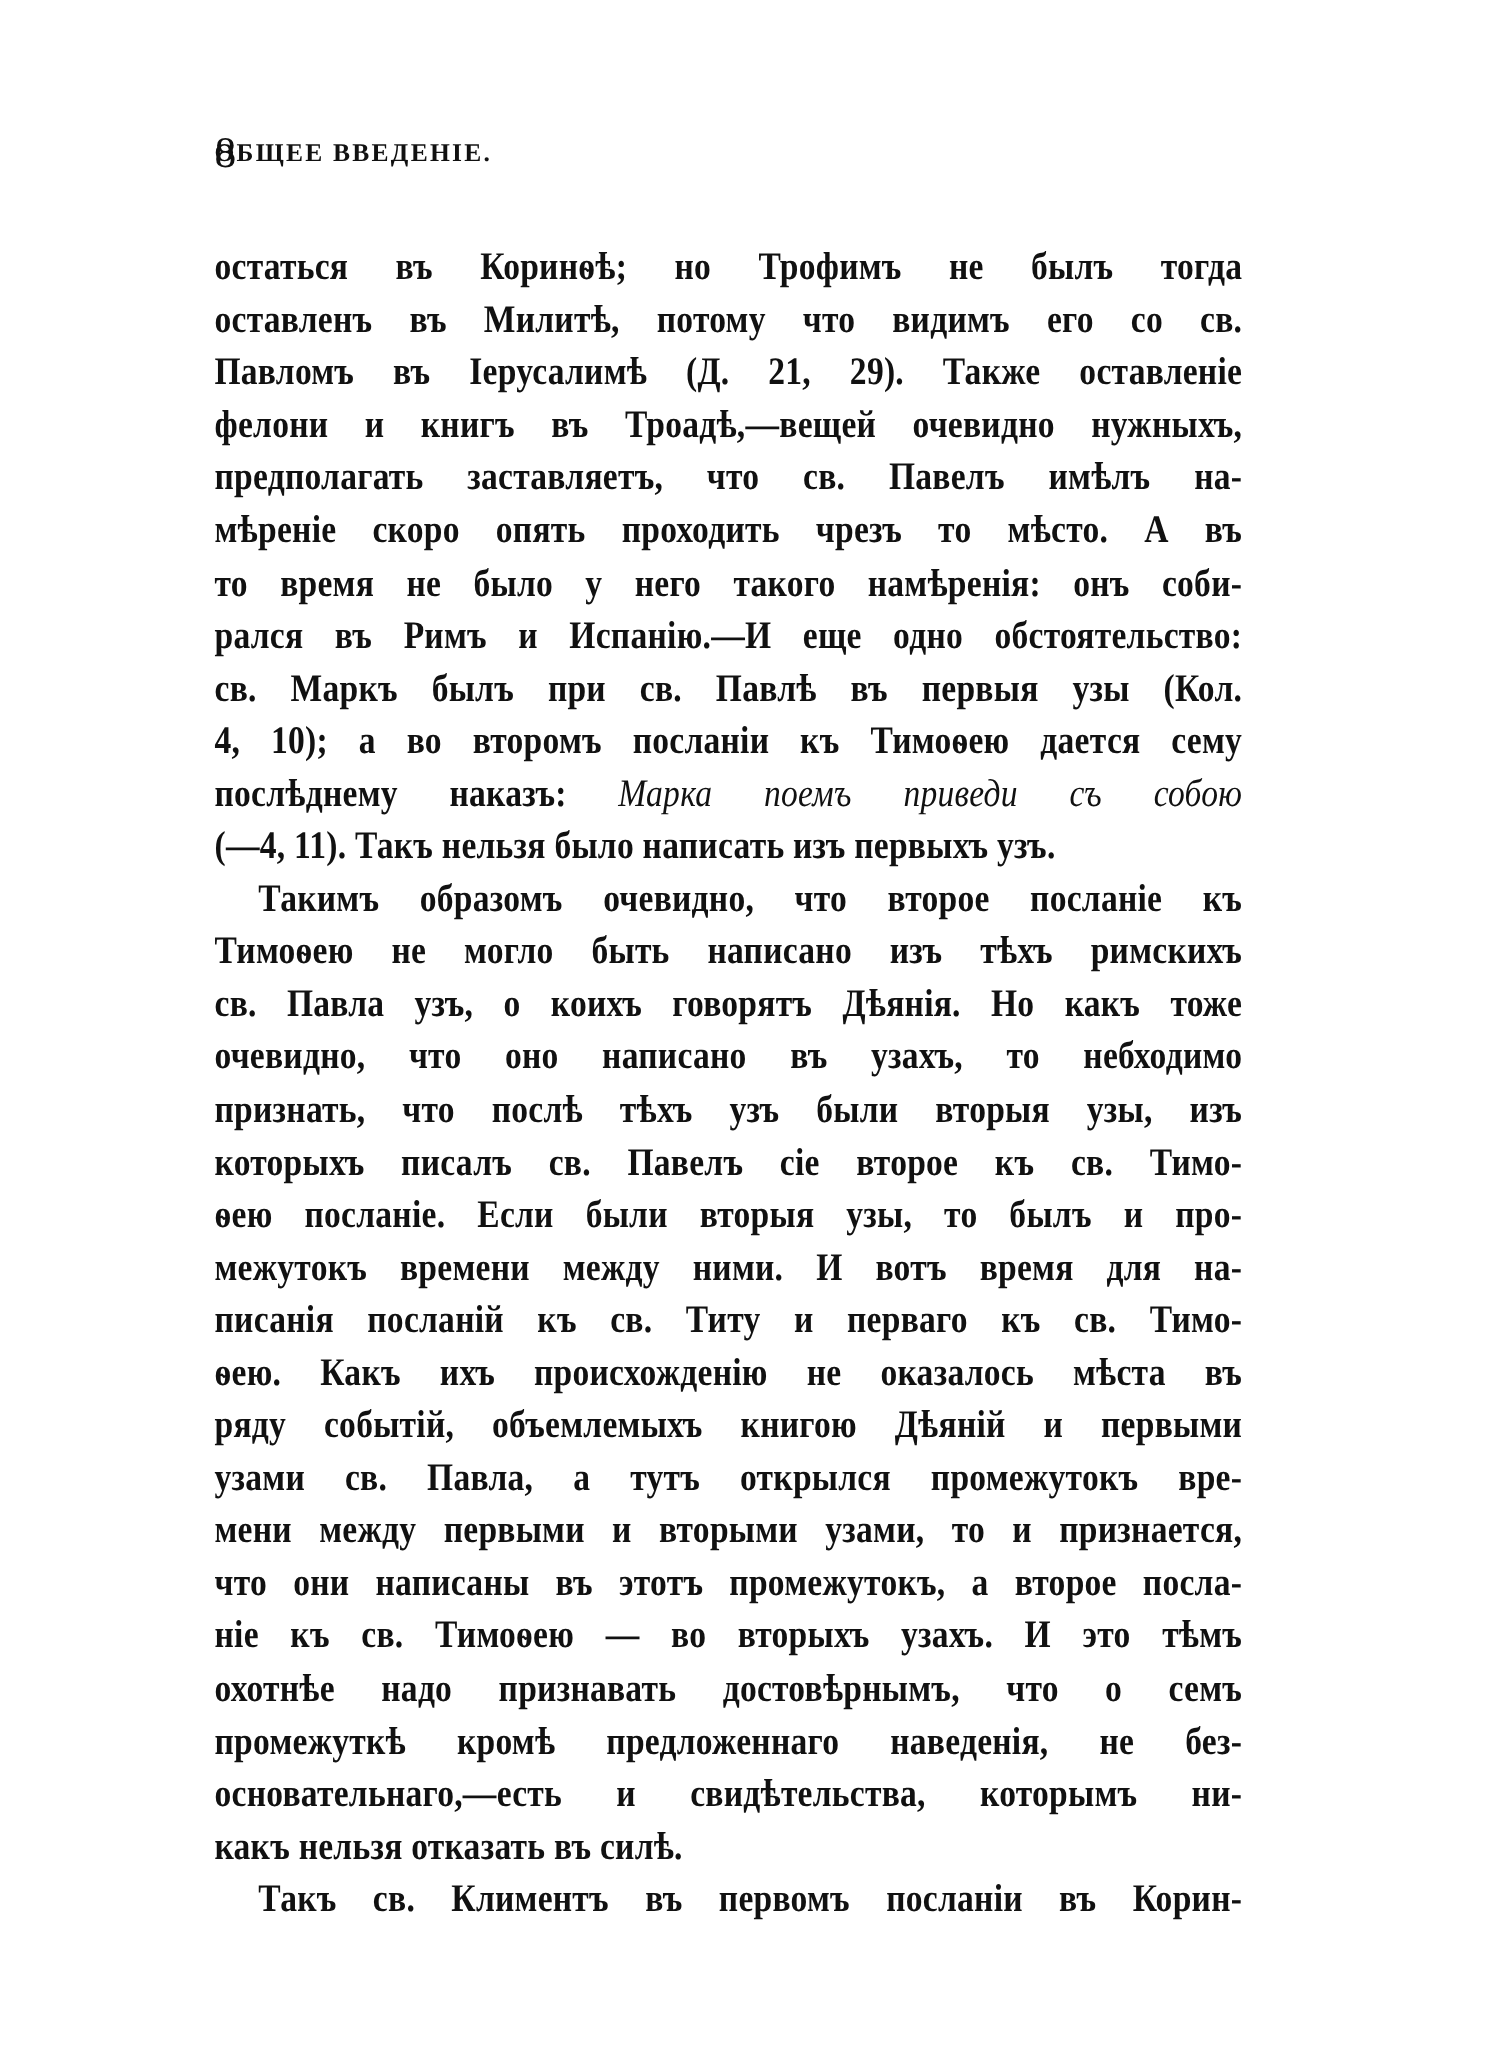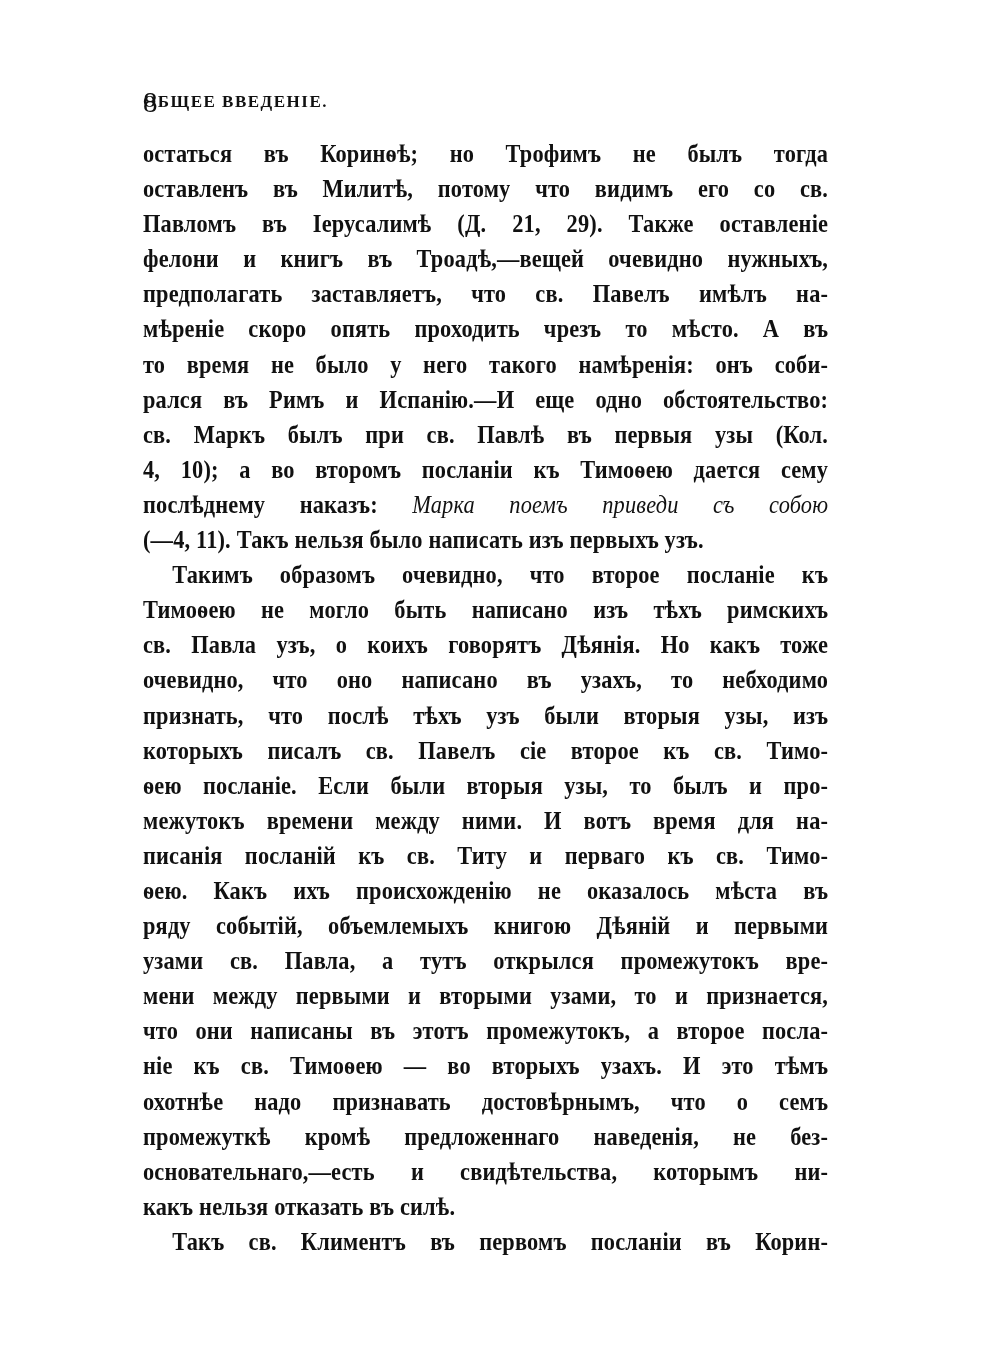--- a/index.html
+++ b/index.html
@@ -38,21 +38,21 @@
       left: 0;
       right: 0;
       top: 4px;
       font-size: 17px;
       font-weight: bold;
       letter-spacing: 1.5px;
       font-family: "Liberation Serif", serif;
       line-height: 28px;
     }
     .body-text {
-      margin-top: 12px;
+      margin-top: 36px;
     }
     .line {
       display: block;
       height: 35.1px;
       line-height: 35.1px;
       font-size: 26px;
       font-weight: bold;
       font-family: "Liberation Serif", serif;
       text-align: justify;
       text-align-last: justify;

